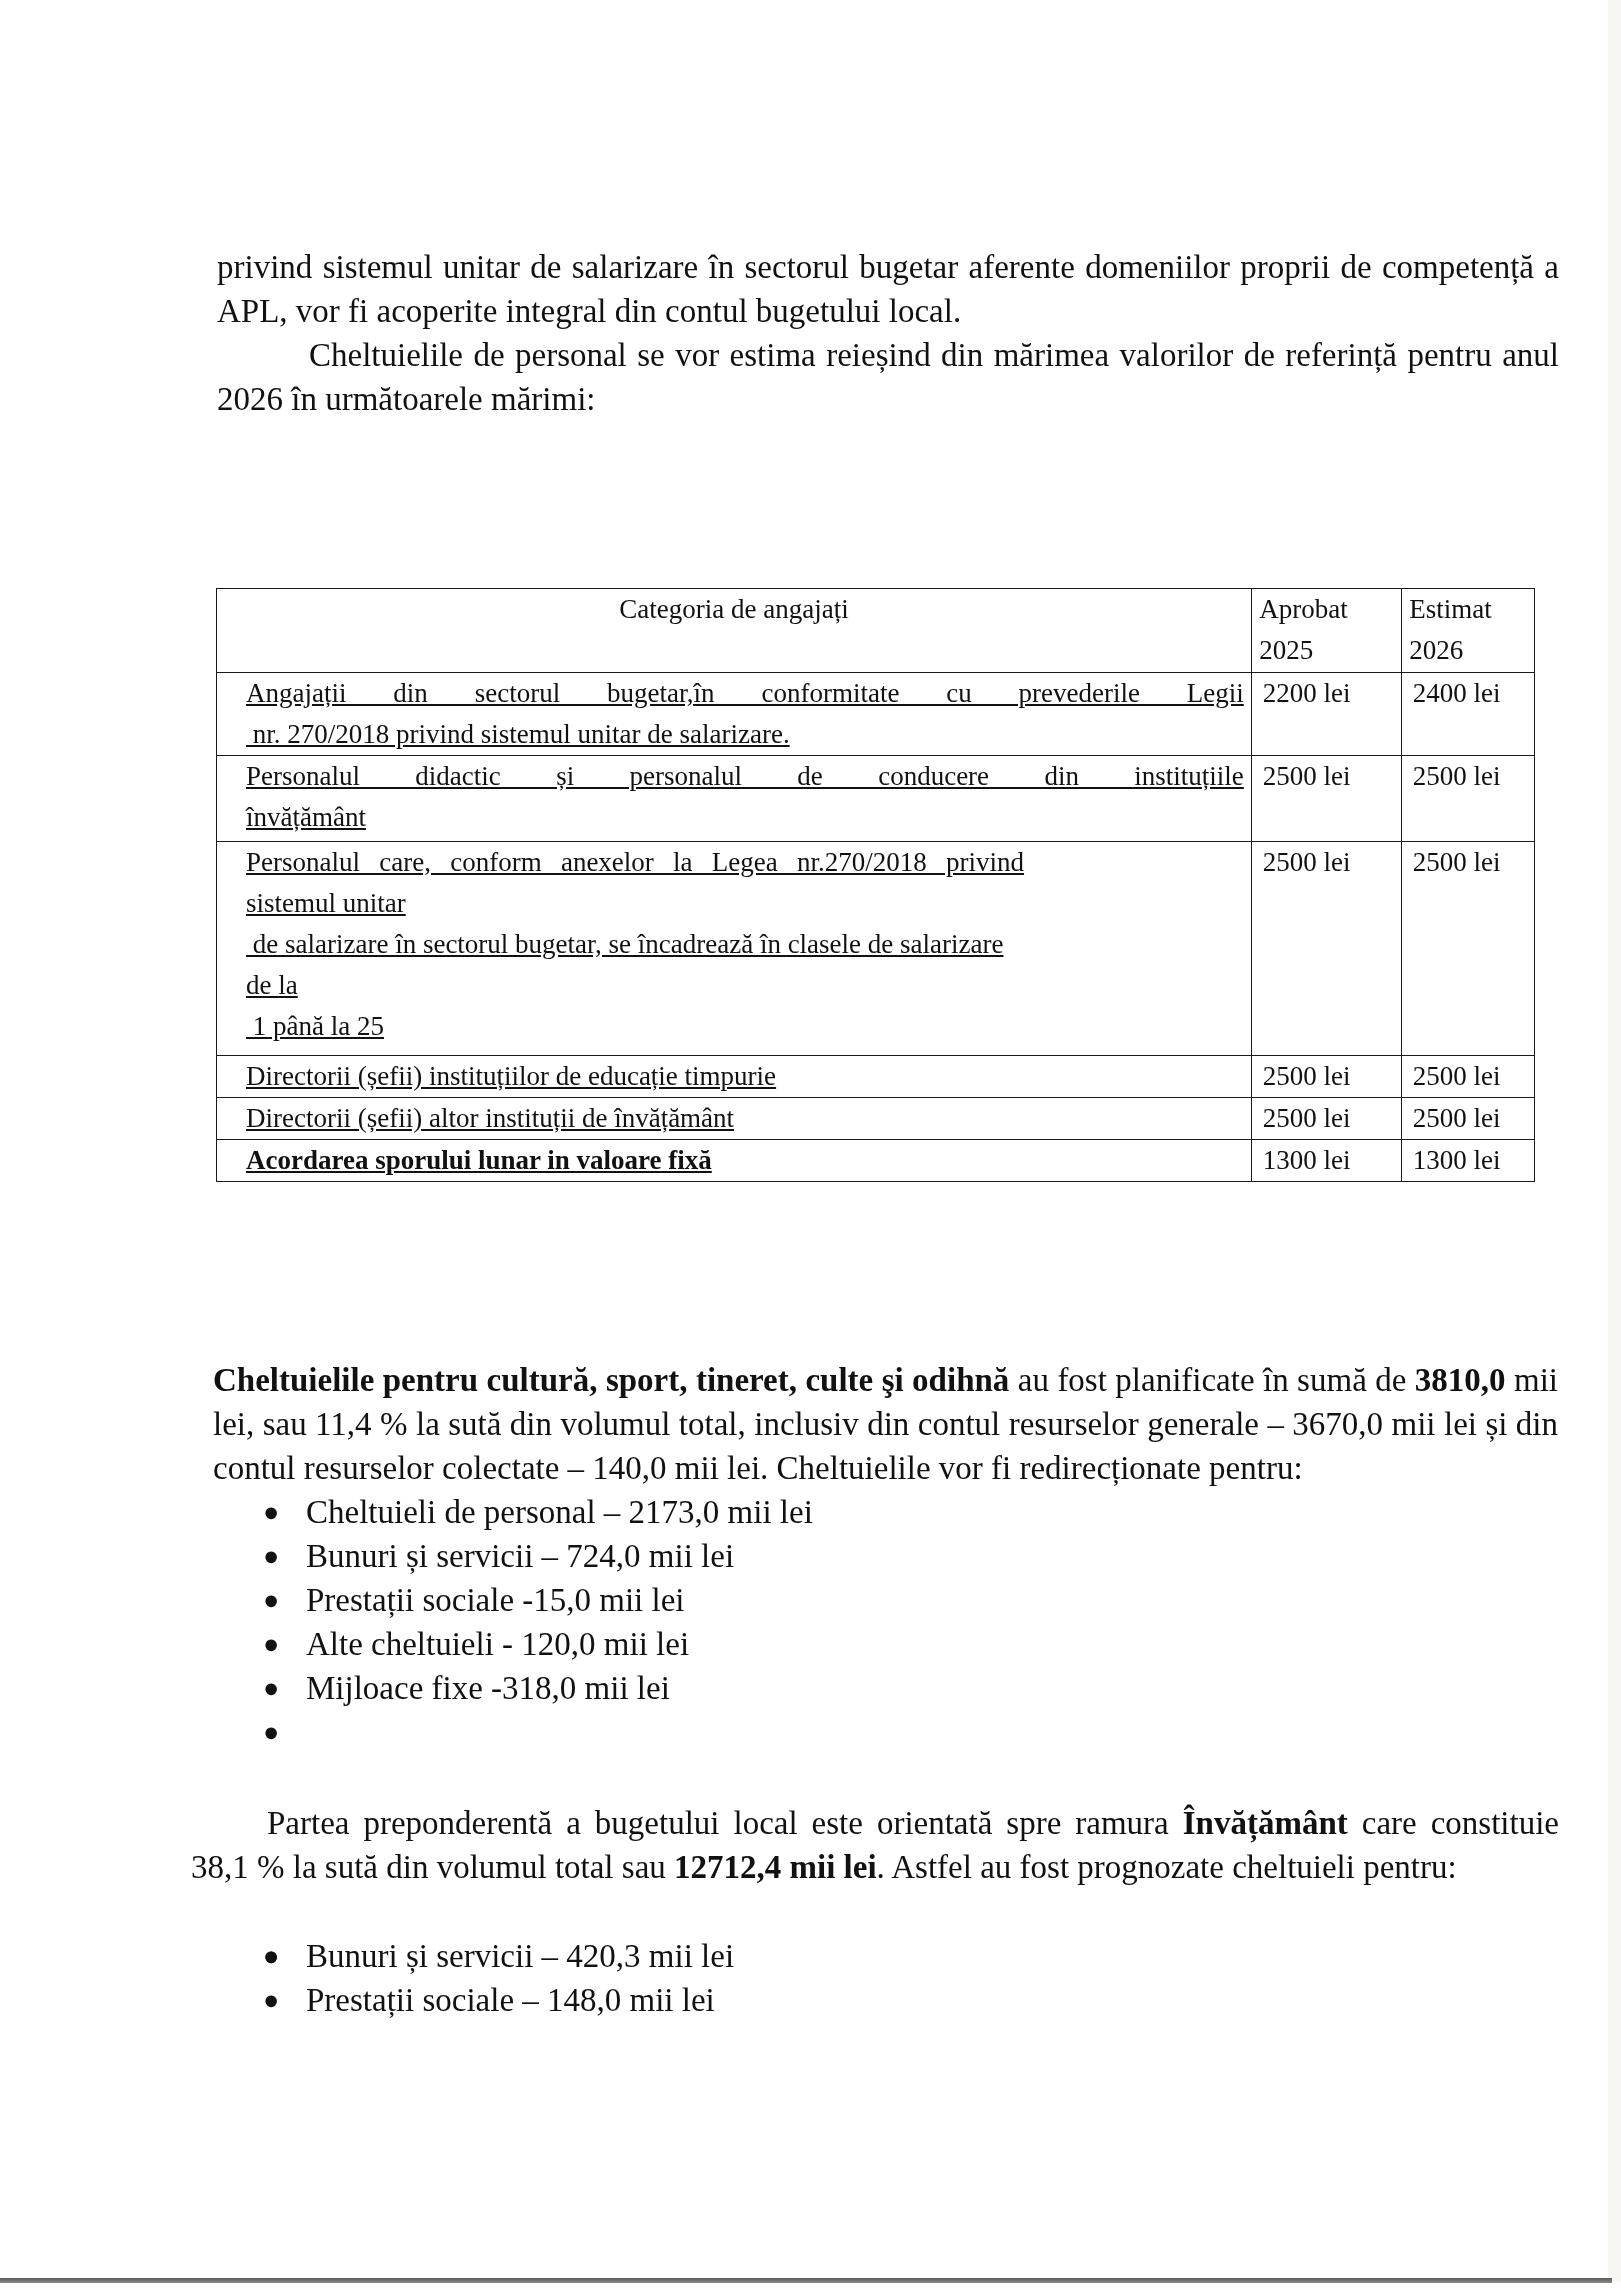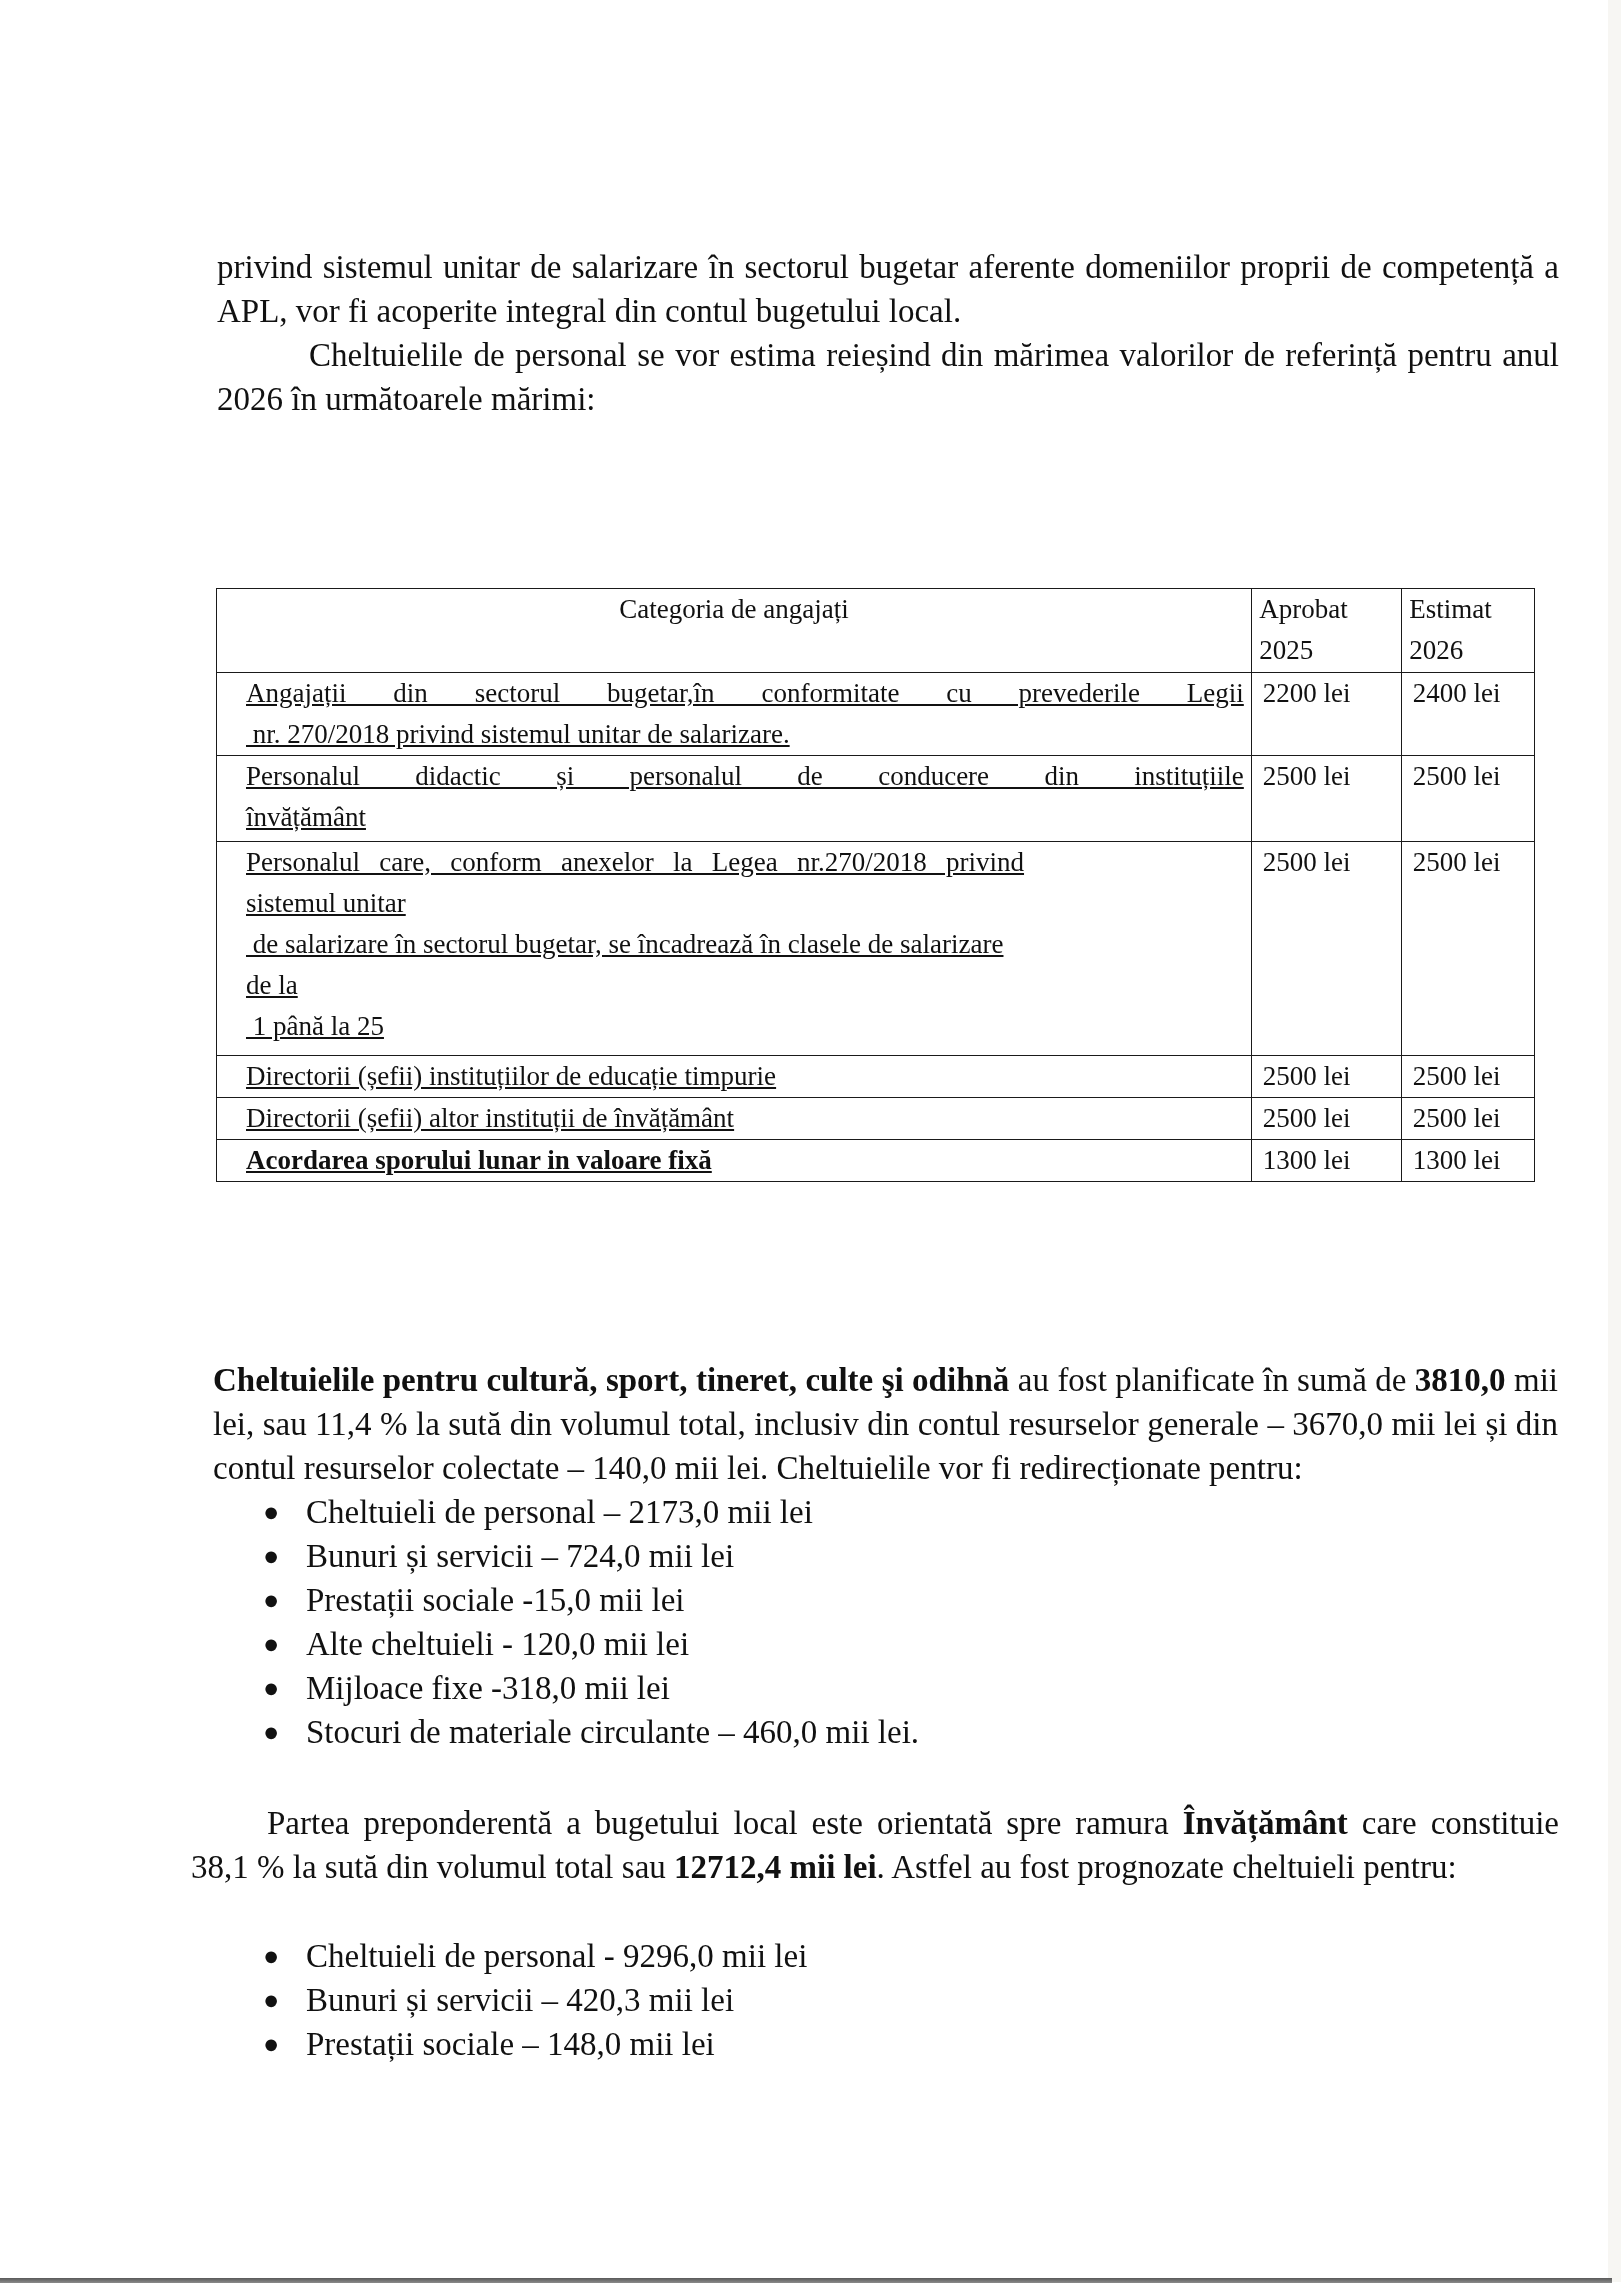--- a/index.html
+++ b/index.html
@@ -158,27 +158,27 @@
 </div>
 
 <div class="text" id="culture-block">
   <p><b>Cheltuielile pentru cultură, sport, tineret, culte şi odihnă</b><span> au fost planificate în sumă de </span><b>3810,0</b><span> mii lei, sau 11,4 % la sută din volumul total, inclusiv din contul resurselor generale – 3670,0 mii lei și din contul resurselor colectate – 140,0 mii lei. Cheltuielile vor fi redirecționate pentru:</span></p>
   <ul class="bullets">
     <li><span class="bullet">●</span><span>Cheltuieli de personal – 2173,0 mii lei</span></li>
     <li><span class="bullet">●</span><span>Bunuri și servicii – 724,0 mii lei</span></li>
     <li><span class="bullet">●</span><span>Prestații sociale -15,0 mii lei</span></li>
     <li><span class="bullet">●</span><span>Alte cheltuieli - 120,0 mii lei</span></li>
     <li><span class="bullet">●</span><span>Mijloace fixe -318,0 mii lei</span></li>
-    <li><span class="bullet">●</span><span>Stocuri de materiale circulante – 460,0 mii lei.</span></li>
+    <li><span class="bullet">●</span></li>
   </ul>
 </div>
 
 <div class="text" id="edu-block">
   <p class="indent2"><span>Partea preponderentă a bugetului local este orientată spre ramura </span><b>Învățământ</b><span> care constituie 38,1 % la sută din volumul total sau </span><b>12712,4 mii lei</b><span>. Astfel au fost prognozate cheltuieli pentru:</span></p>
 </div>
 <div class="text" id="edu-list">
   <ul class="bullets">
-    <li><span class="bullet">●</span><span>Cheltuieli de personal - 9296,0 mii lei</span></li>
+    <li><span class="bullet">●</span></li>
     <li><span class="bullet">●</span><span>Bunuri și servicii – 420,3 mii lei</span></li>
     <li><span class="bullet">●</span><span>Prestații sociale – 148,0 mii lei</span></li>
   </ul>
 </div>
 
 
 </body></html>

